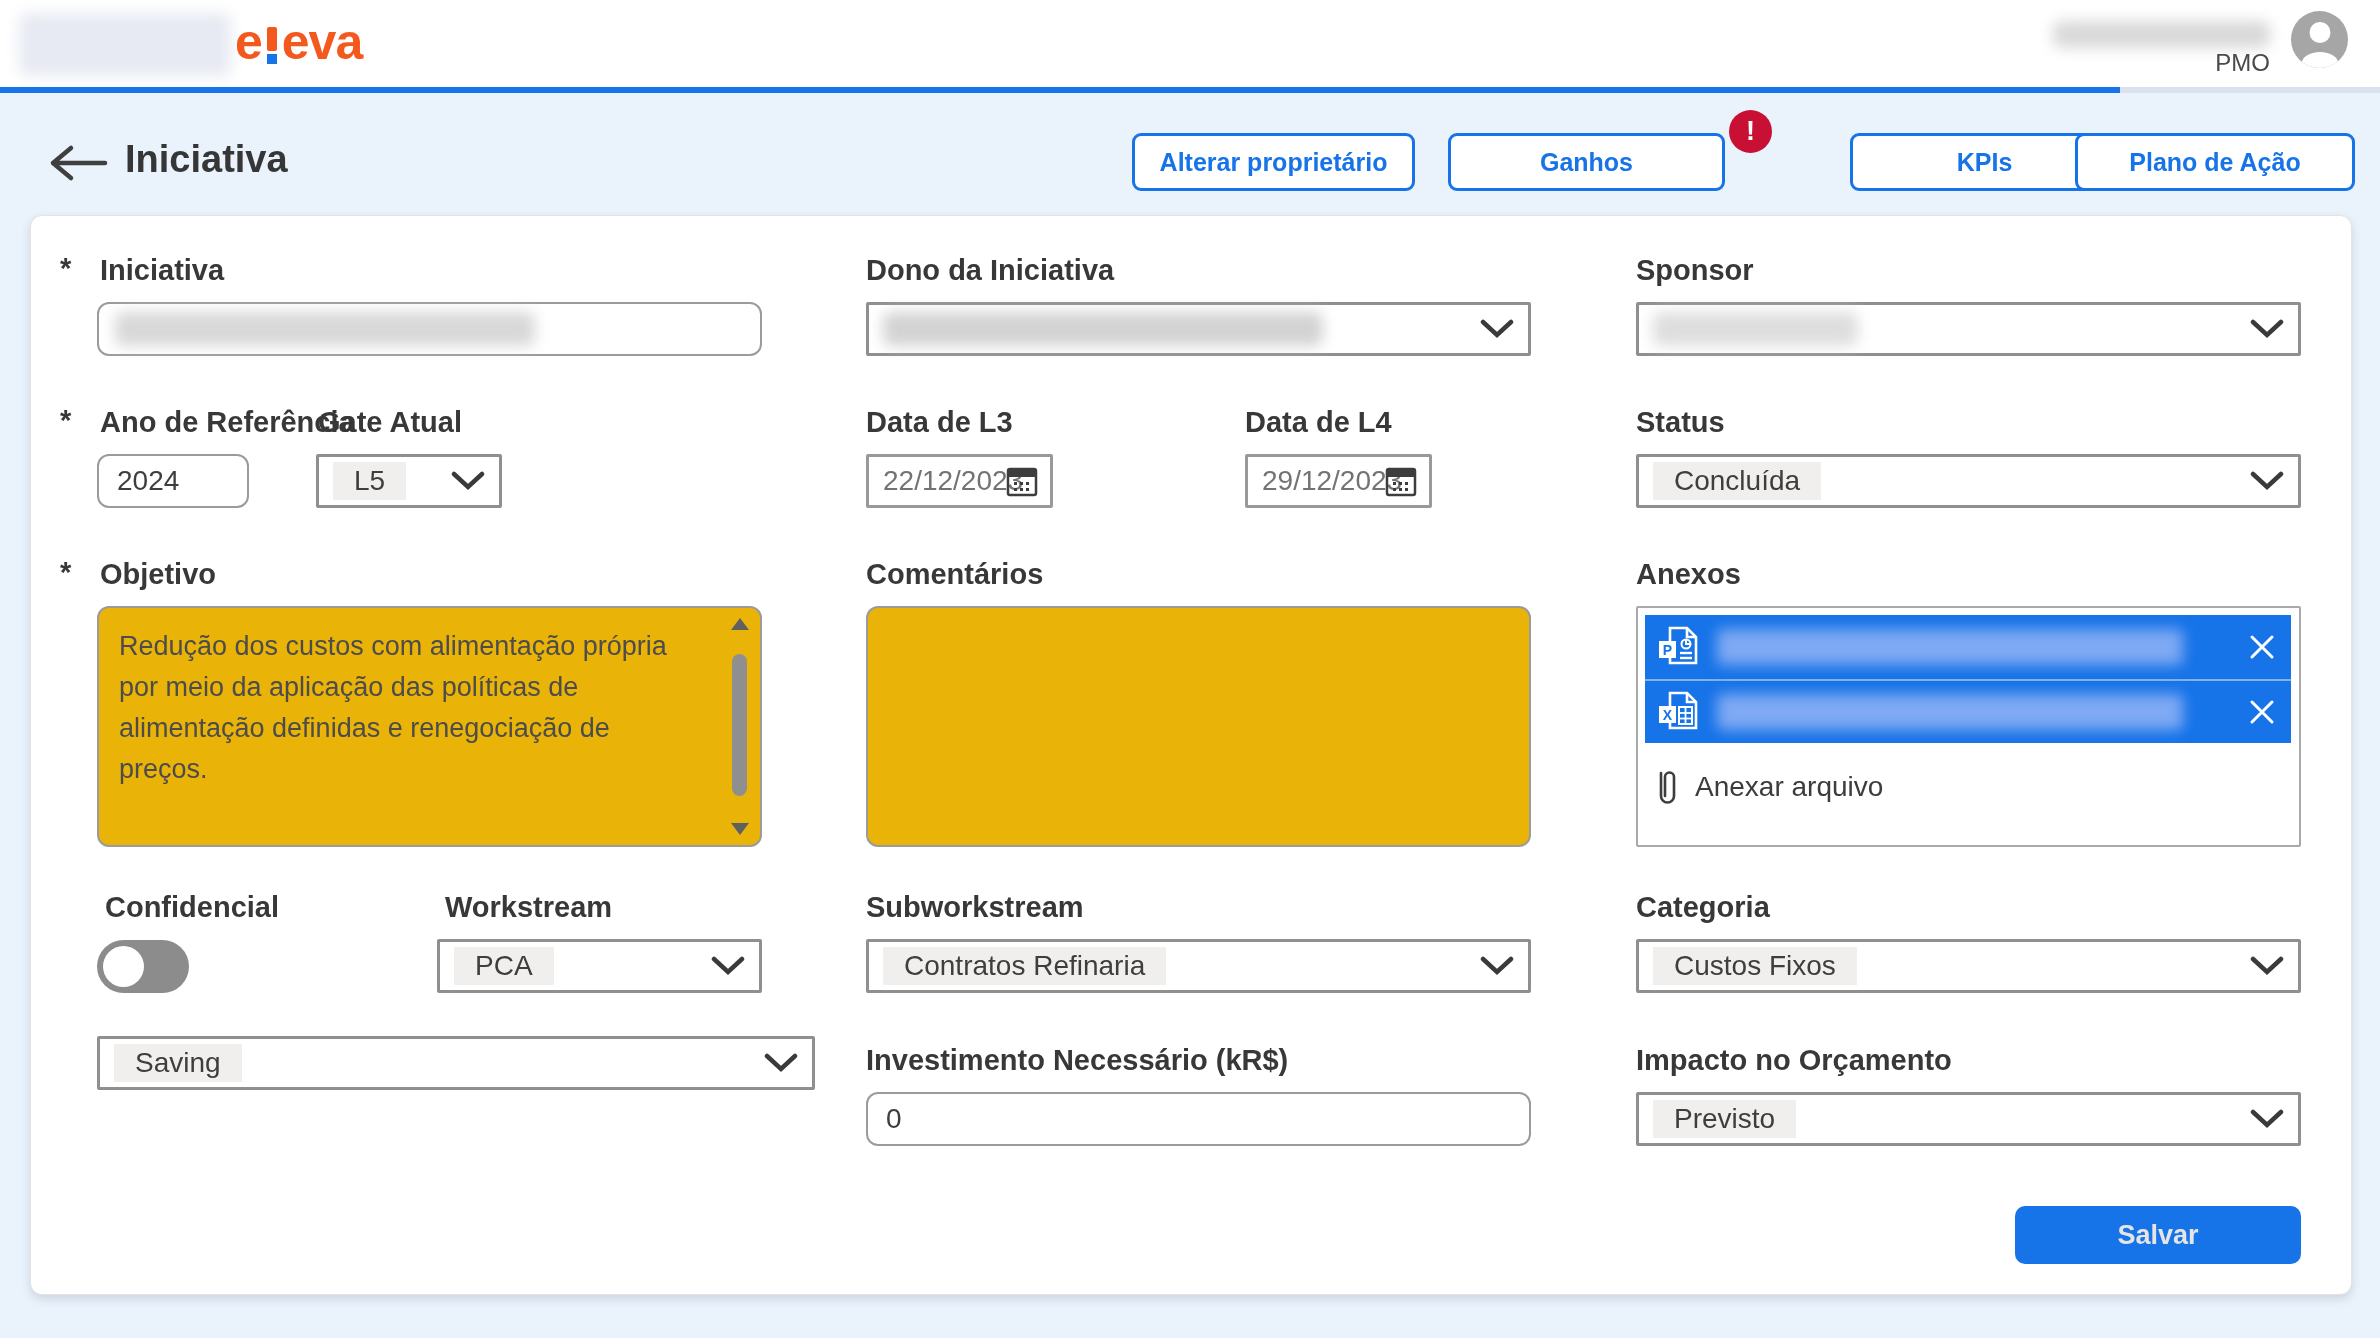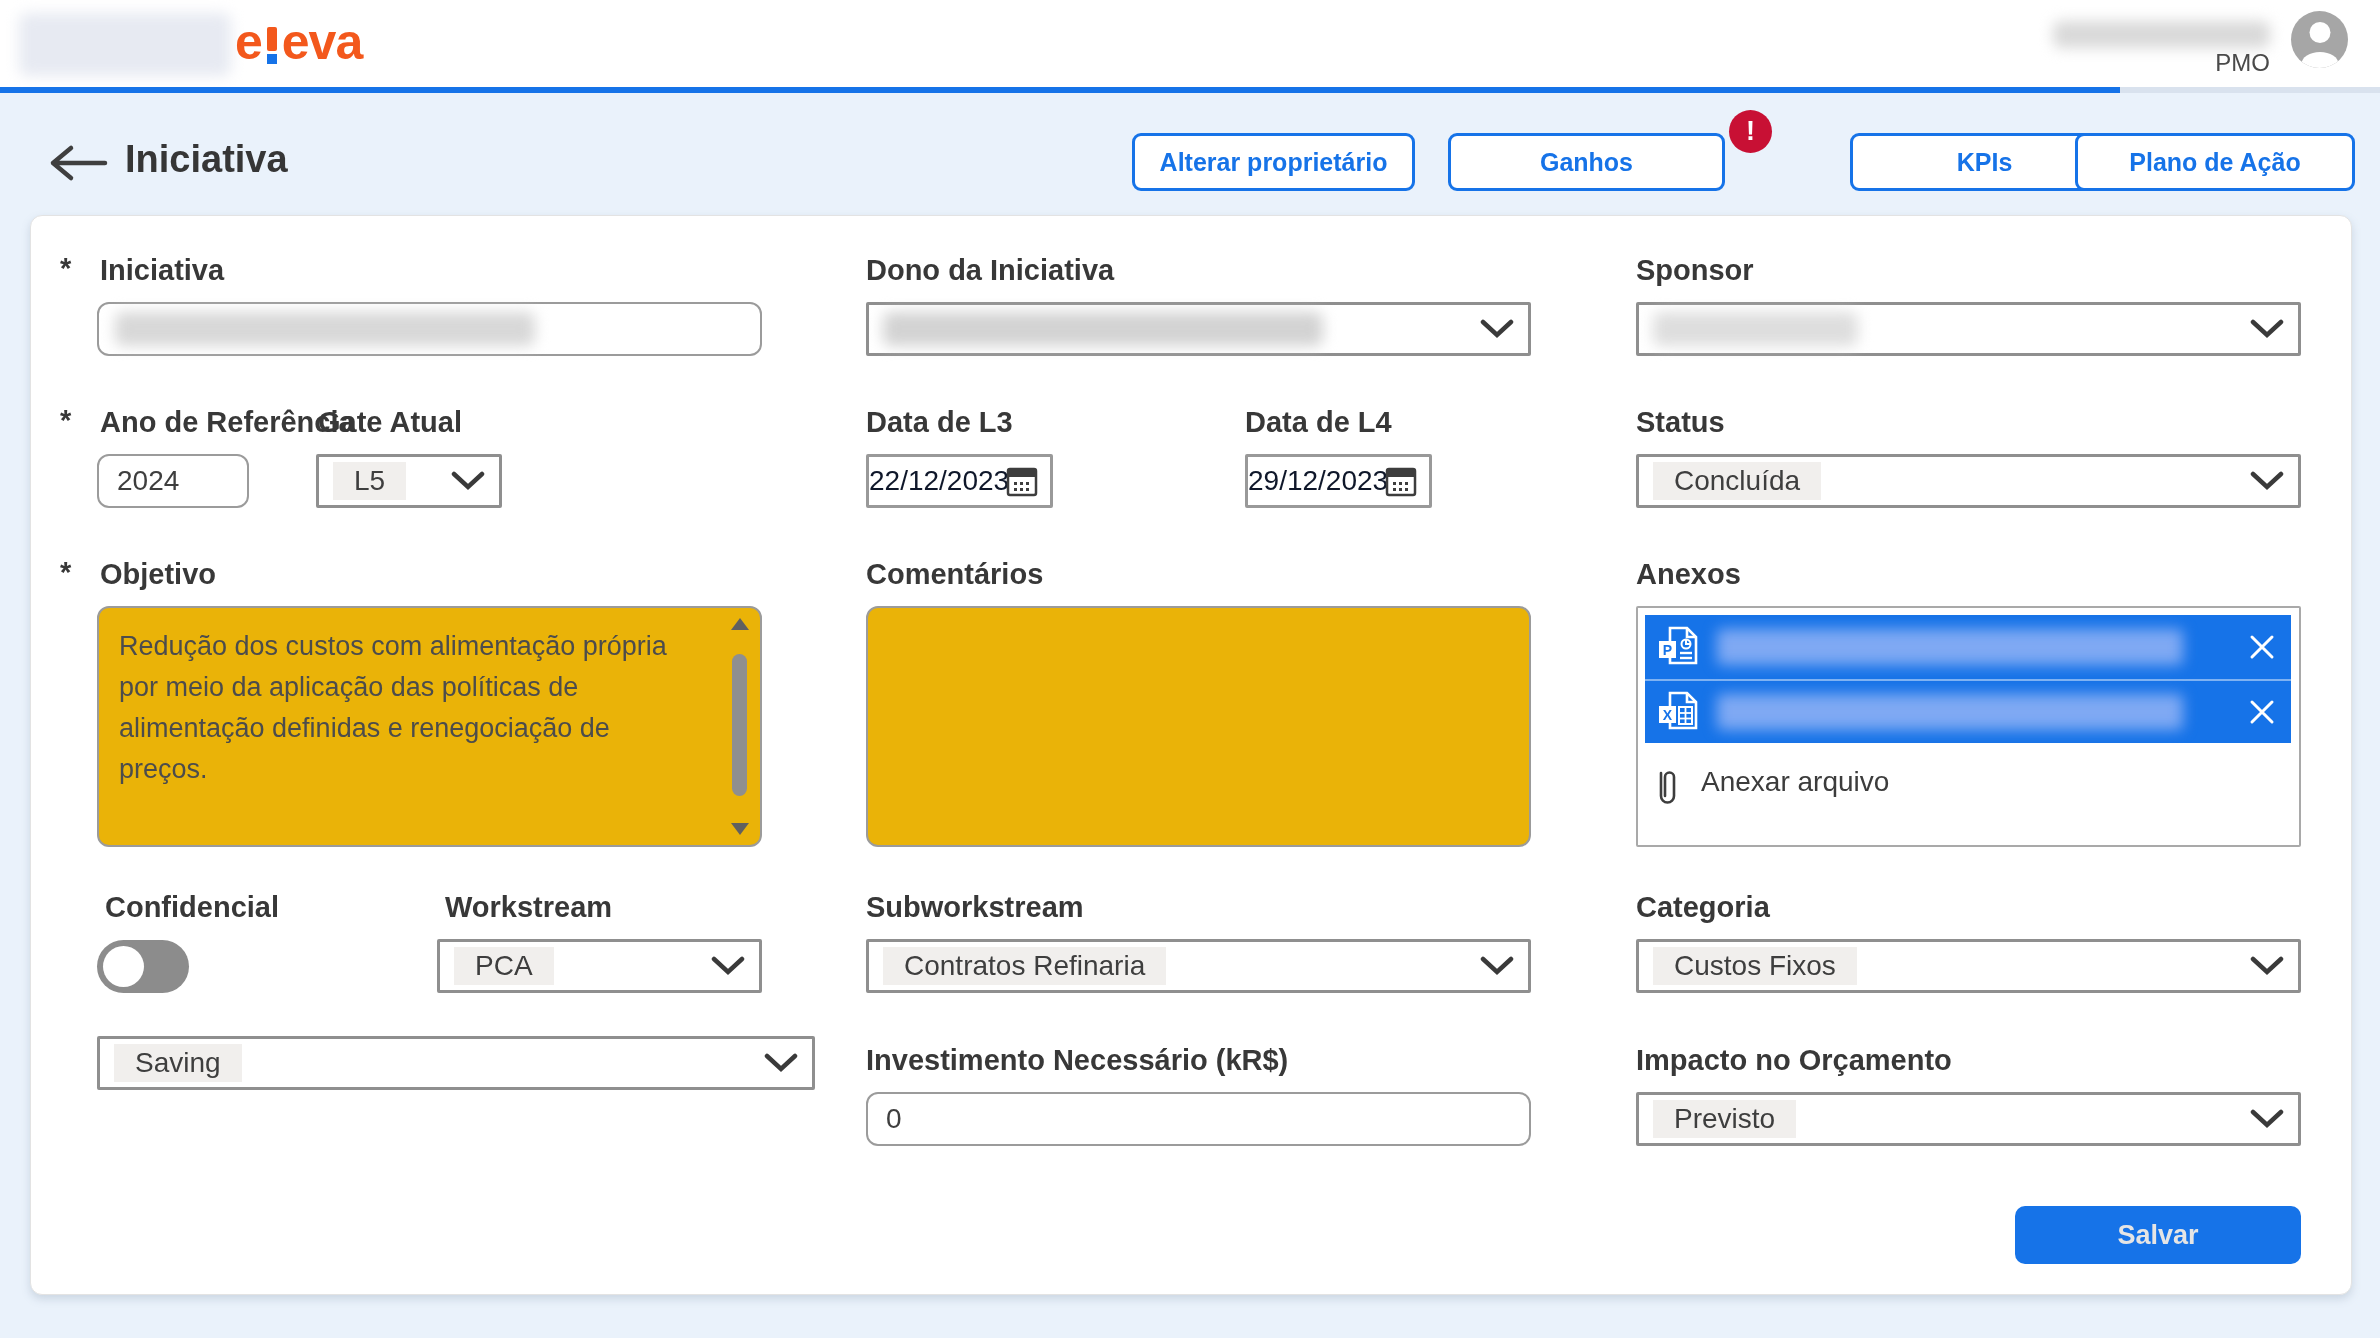--- a/index.html
+++ b/index.html
@@ -40,40 +40,40 @@
   .tin{position:absolute;height:54px;background:#fff;border:2.5px solid #9b9b9b;border-radius:12px;display:flex;align-items:center;cursor:text}
   .tinval{margin-left:18px;font-size:28px;color:#3e3e3e}
   .tin .inredact{height:34px;margin-left:16px;background:#d8d8d8}
 
   .dd{position:absolute;height:54px;background:#fff;border:3px solid #8f8f8f;border-radius:2px;display:flex;align-items:center;cursor:pointer}
   .ddval{margin-left:14px;font-size:28px;color:#3e3e3e;background:#f1efed;padding:3px 21px}
   .dd .chev{position:absolute;right:14px;top:50%;transform:translateY(-50%)}
   .dd .inredact{height:34px;margin-left:14px;background:#d3d3d3}
 
   .date{position:absolute;height:54px;background:#fff;border:3px solid #999;border-radius:2px;display:flex;align-items:center;cursor:pointer}
-  .dateval{font-size:28px;color:#0f172a}
+  .dateval{margin-left:14px;font-size:28px;color:#737373}
   .calicon{position:absolute;right:10px;top:50%;transform:translateY(-50%)}
 
   .tarea{position:absolute;background:#eab308;border:2.5px solid #9b9b9b;border-radius:12px}
   .tatext{margin:18px 60px 16px 20px;font-size:27px;line-height:1.52;color:#4c4c4c}
   .sbar{position:absolute;right:9px;top:8px;bottom:8px;width:22px}
   .sb-up,.sb-down{position:absolute;left:50%;transform:translateX(-50%);width:0;height:0;border-left:9px solid transparent;border-right:9px solid transparent}
   .sb-up{top:2px;border-bottom:12px solid #606060}
   .sb-down{bottom:2px;border-top:12px solid #606060}
   .sb-thumb{position:absolute;left:3px;top:38px;width:15px;height:142px;background:#8f8f8f;border-radius:9px}
 
   
   .anexbox{position:absolute;left:1636px;top:606px;width:665px;height:241px;background:#fff;border:2.5px solid #a9a9a9;border-radius:2px}
   .afiles{position:absolute;left:7px;top:7px;width:646px;background:#1673e8}
   .afile{position:relative;height:64px;display:flex;align-items:center}
   .afile + .afile{border-top:2px solid rgba(255,255,255,.45)}
   .afile .ficon{margin-left:12px}
   .aname{margin-left:16px;width:466px;height:36px;background:#7fa9f3;border-radius:5px;filter:blur(7px)}
   .xbtn{position:absolute;right:14px;top:50%;transform:translateY(-50%);cursor:pointer;line-height:0}
-  .attach{position:absolute;left:14px;top:158px;display:flex;align-items:flex-start;gap:23px;font-size:28px;color:#3c3c3c;cursor:pointer}
+  .attach{position:absolute;left:14px;top:158px;display:flex;align-items:center;gap:17px;font-size:28px;color:#3c3c3c;cursor:pointer}
 
   
   .toggle{position:absolute;left:97px;top:940px;width:92px;height:53px;border-radius:27px;background:#8c8c8c;cursor:pointer}
   .knob{position:absolute;left:6px;top:6px;width:41px;height:41px;border-radius:50%;background:#fff}
 
   
   .savebtn{position:absolute;left:2015px;top:1206px;width:286px;height:58px;background:#1673e8;border:none;border-radius:10px;color:#e5e5e5;font-size:27px;font-weight:700;font-family:inherit;cursor:pointer}
 </style>
 </head>
 <body>

